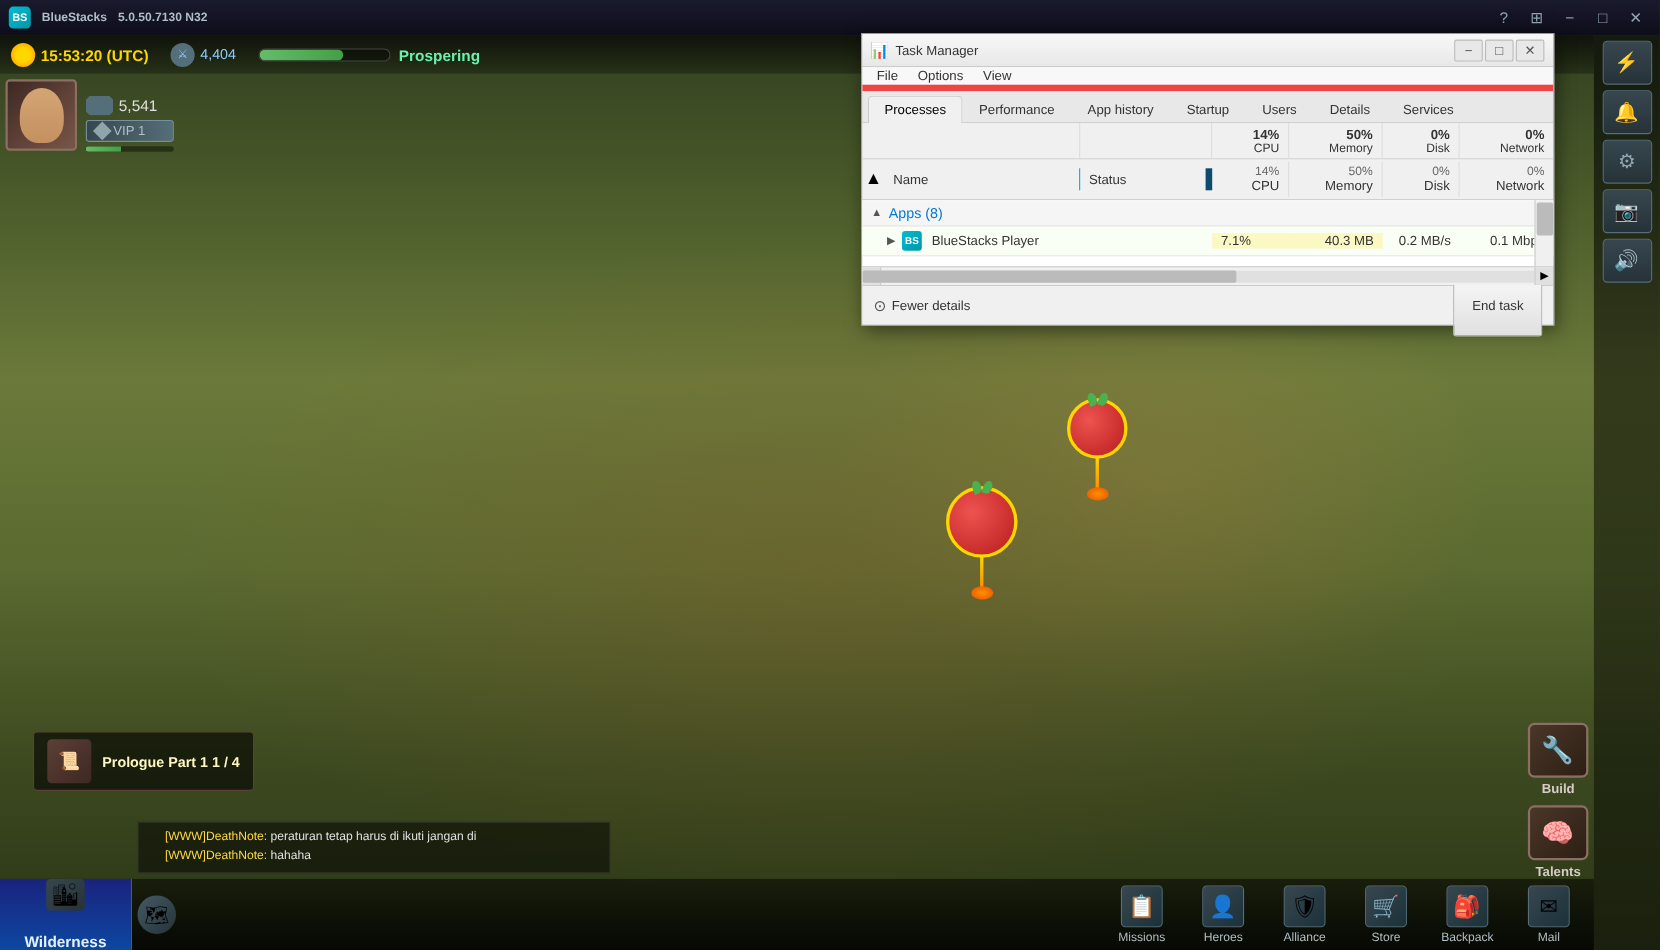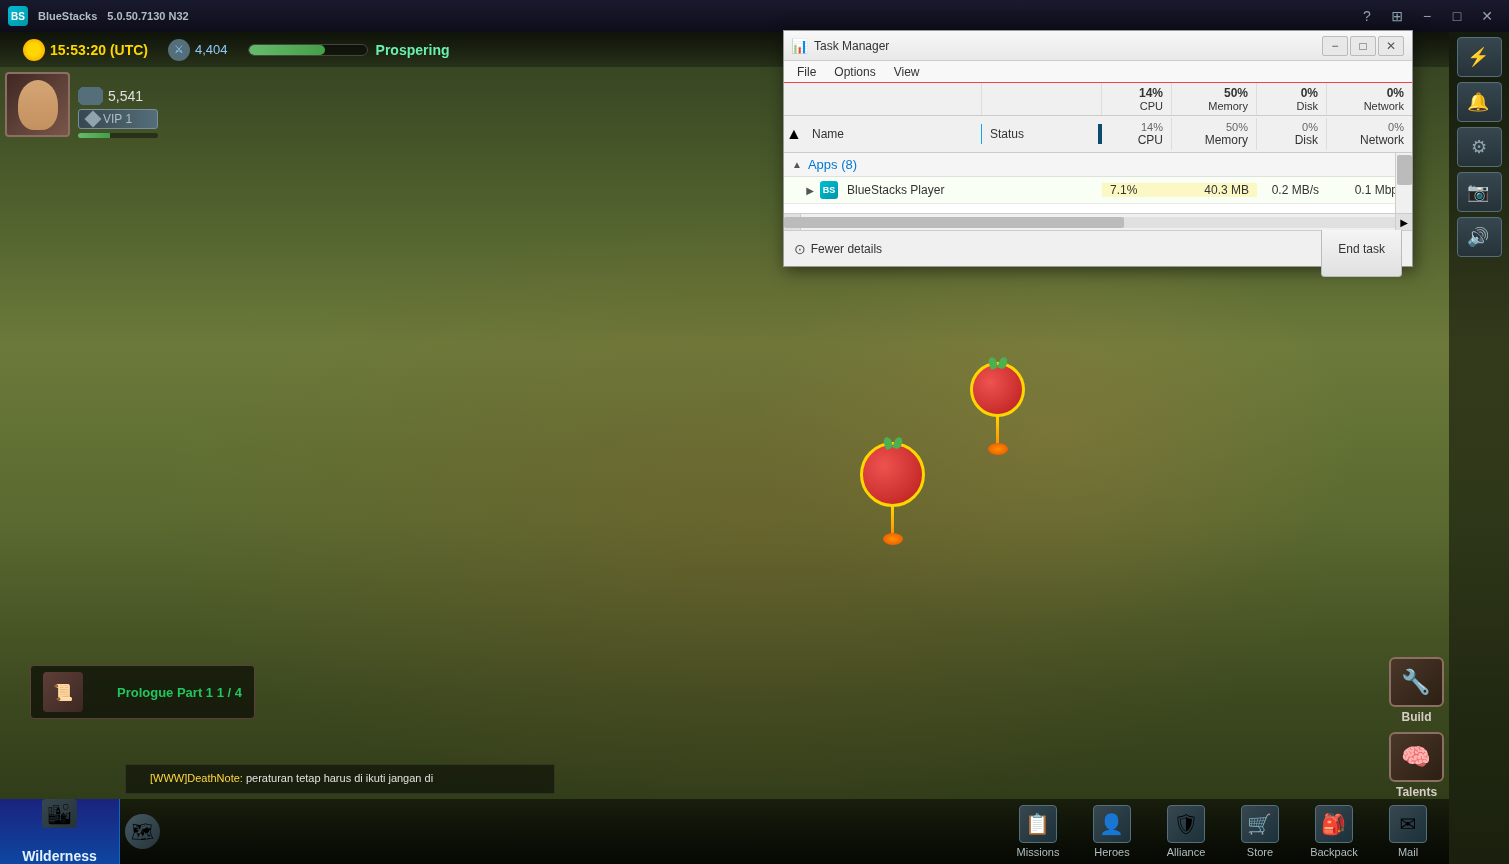--- a/index.html
+++ b/index.html
@@ -93,21 +93,21 @@
     
     .game-top-bar {
       position: absolute;
       top: 0;
       left: 0;
       right: 60px;
       height: 35px;
       background: linear-gradient(180deg, rgba(0,0,0,0.7) 0%, rgba(0,0,0,0.3) 100%);
       display: flex;
       align-items: center;
-      padding: 0 23px;
+      padding: 0 10px;
       gap: 20px;
     }
 
     .game-time {
       color: #ffd700;
       font-size: 14px;
       font-weight: bold;
       display: flex;
       align-items: center;
       gap: 5px;
@@ -389,24 +389,23 @@
       width: 40px;
       height: 40px;
       background: linear-gradient(135deg, #5d4037, #3e2723);
       border-radius: 4px;
       display: flex;
       align-items: center;
       justify-content: center;
     }
 
     .quest-text {
-      color: #22c55e;
+      color: #fef9c3;
       font-size: 13px;
       font-weight: bold;
-      margin-left: 24px;
     }
 
     
     .bottom-actions {
       display: flex;
       align-items: center;
       gap: 2px;
       margin-left: auto;
       padding-right: 5px;
     }
@@ -529,21 +528,21 @@
       color: #555;
       font-size: 12px;
       cursor: pointer;
       border-radius: 2px;
     }
 
     
     .tm-menu-bar {
       height: 22px;
       background: #f8f8f8;
-      border-bottom: 1px solid #ef4444;
+      border-bottom: 6px solid #ef4444;
       display: flex;
       align-items: center;
       padding: 0 5px;
       gap: 2px;
     }
 
     .tm-menu-item {
       padding: 2px 8px;
       font-size: 12px;
       color: #333;
@@ -605,21 +604,21 @@
       cursor: pointer;
       border-right: 1px solid #0ea5e9;
     }
 
     .tm-col-status {
       width: 120px;
       padding: 3px 8px;
       font-size: 12px;
       color: #333;
       cursor: pointer;
-      border-right: 4px solid #0c4a6e;
+      border-right: 6px solid #0c4a6e;
     }
 
     .tm-col-cpu {
       width: 70px;
       padding: 3px 8px;
       font-size: 12px;
       color: #333;
       text-align: right;
       cursor: pointer;
       border-right: 1px solid #ddd;
@@ -1082,20 +1081,24 @@
 
   <div class="quest-indicator">
     <div class="quest-icon">📜</div>
     <span class="quest-text">Prologue Part 1  1 / 4</span>
   </div>
 
   <div class="chat-area">
     <div class="chat-msg">
       <span class="chat-name">[WWW]DeathNote:</span>
       <span> peraturan tetap harus di ikuti jangan di</span>
+    </div>
+    <div class="chat-msg">
+      <span class="chat-name">[WWW]DeathNote:</span>
+      <span> hahaha</span>
     </div>
   </div>
 
   <div class="right-game-btns">
     <div class="game-action-btn">
       <div class="game-action-icon">🔧</div>
       <span class="game-action-label">Build</span>
     </div>
     <div class="game-action-btn">
       <div class="game-action-icon">🧠</div>
@@ -1160,20 +1163,43 @@
       <div class="tm-win-btn close">✕</div>
     </div>
   </div>
 
   <div class="tm-menu-bar">
     <span class="tm-menu-item">File</span>
     <span class="tm-menu-item">Options</span>
     <span class="tm-menu-item">View</span>
   </div>
 
+  <div class="tm-tabs">
+    <div class="tm-tab active">
+      <span>Processes</span>
+    </div>
+    <div class="tm-tab">
+      <span>Performance</span>
+    </div>
+    <div class="tm-tab">
+      <span>App history</span>
+    </div>
+    <div class="tm-tab">
+      <span>Startup</span>
+    </div>
+    <div class="tm-tab">
+      <span>Users</span>
+    </div>
+    <div class="tm-tab">
+      <span>Details</span>
+    </div>
+    <div class="tm-tab">
+      <span>Services</span>
+    </div>
+  </div>
 
   <div class="tm-stats-row">
     <div class="tm-stat-spacer"></div>
     <div class="tm-stat-status"></div>
     <div class="tm-stat-cpu">
       <div>14%</div>
       <div style="font-weight:normal; font-size:11px;">CPU</div>
     </div>
     <div class="tm-stat-mem">
       <div>50%</div>

